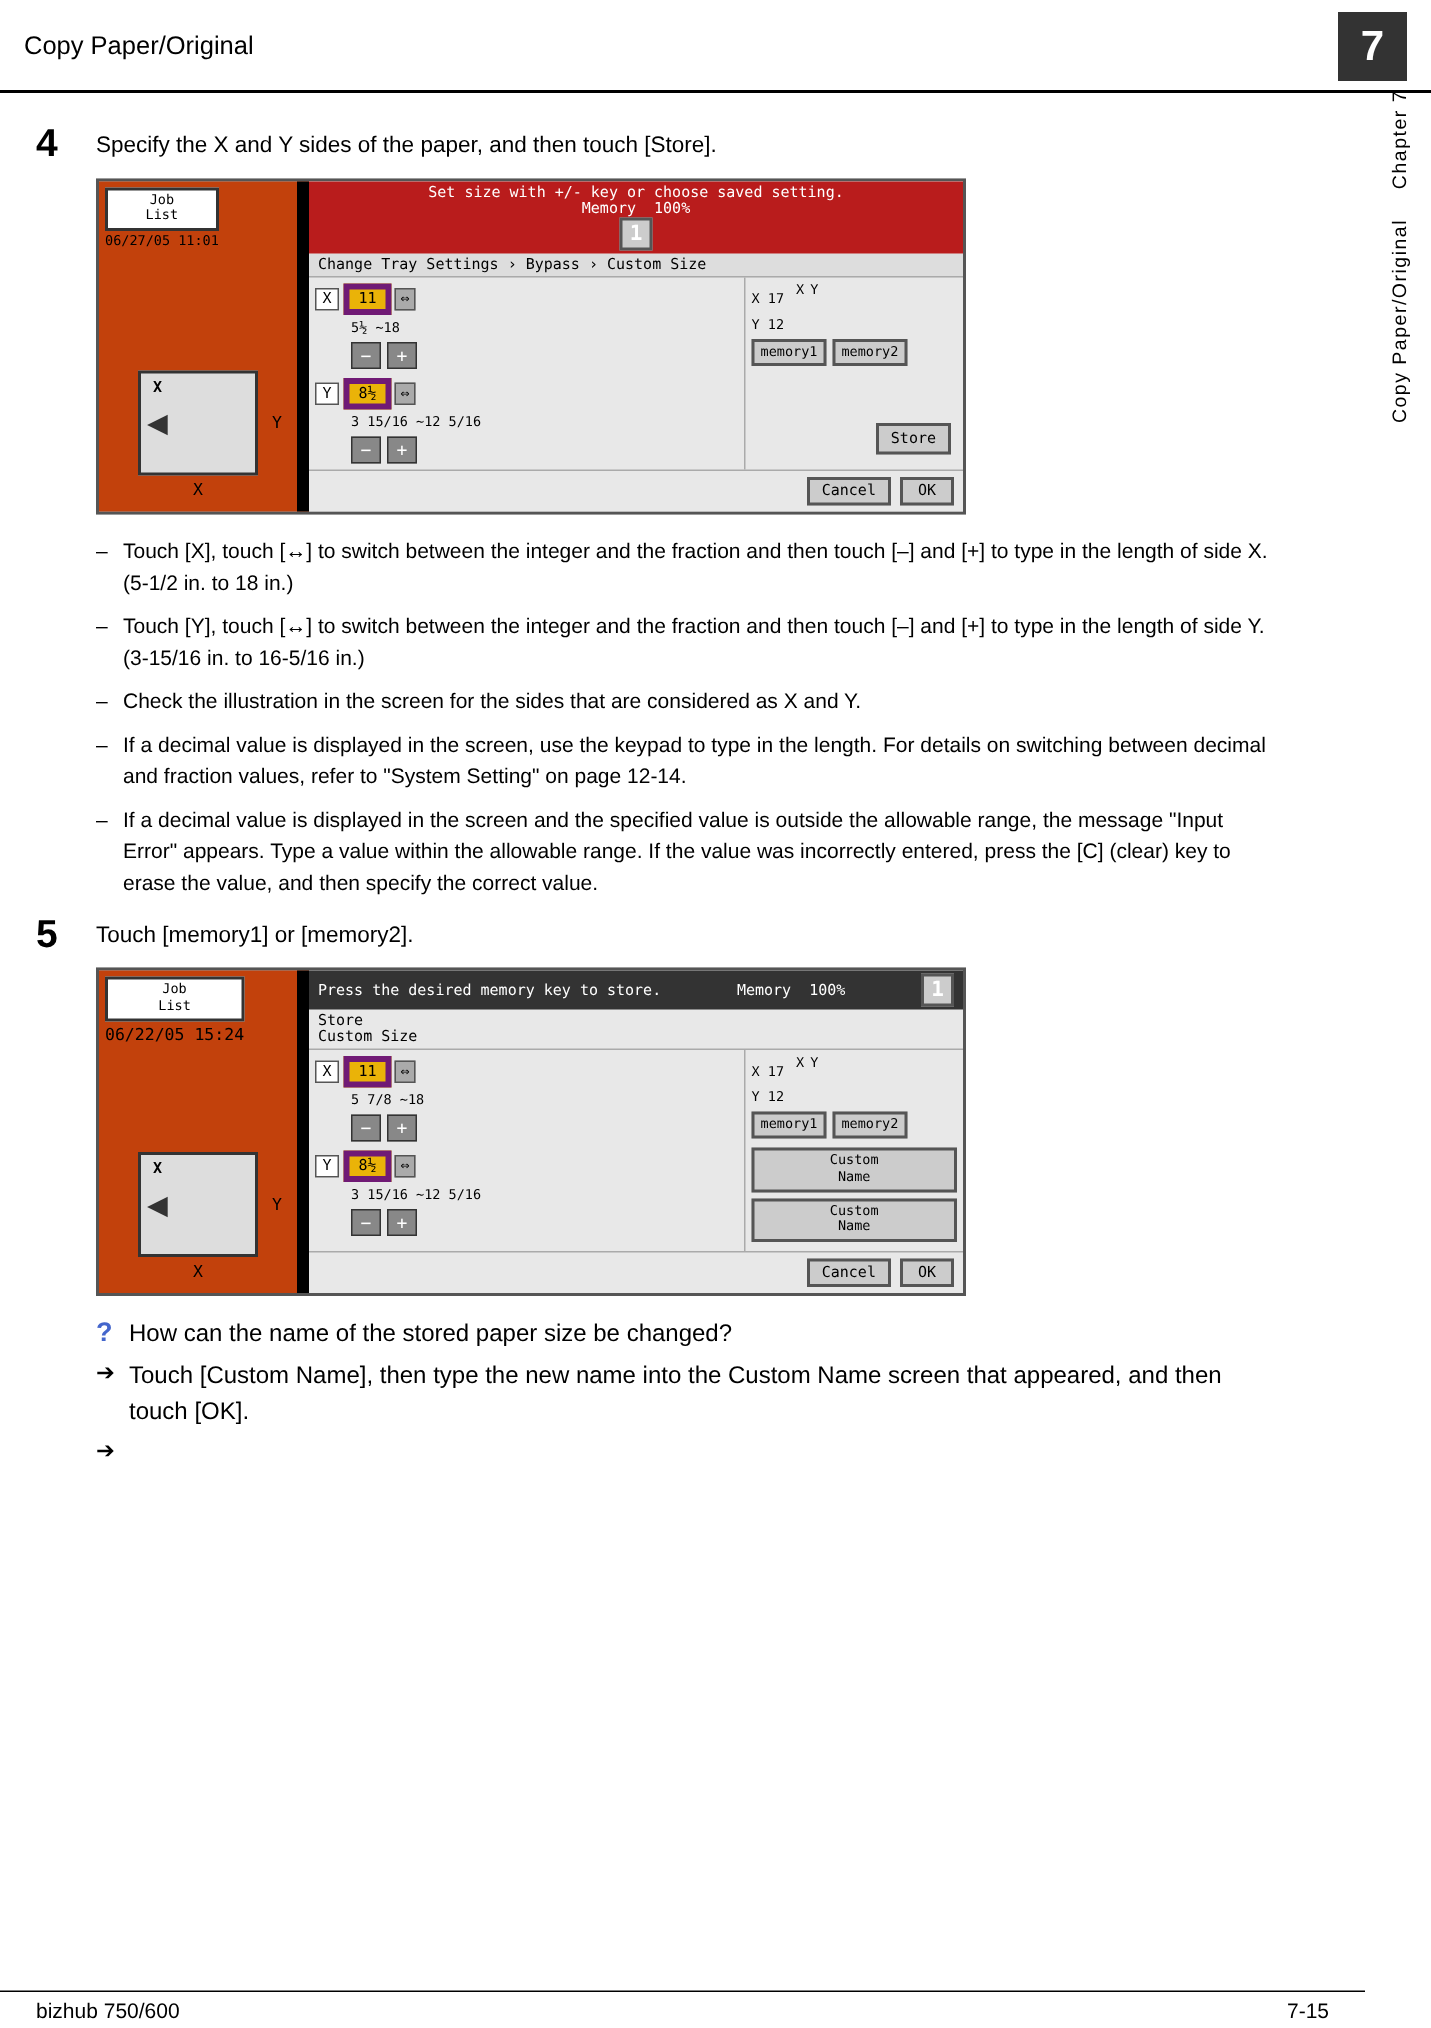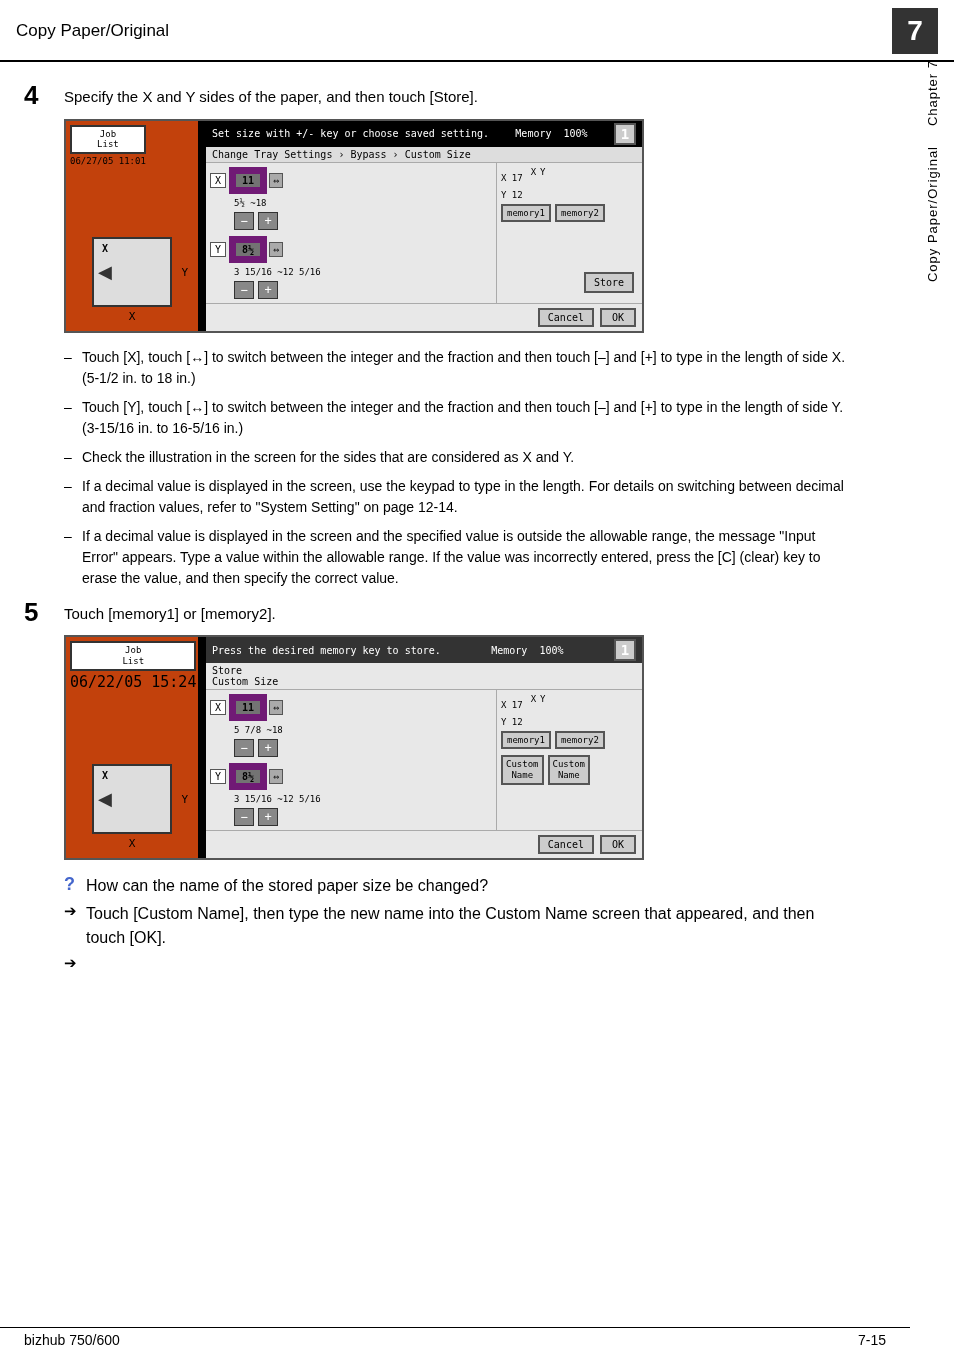--- a/index.html
+++ b/index.html
@@ -162,28 +162,27 @@
       background: #fff;
       border: 1px solid #555;
       font-family: monospace;
       font-size: 10px;
       padding: 1px 4px;
       margin-right: 3px;
       min-width: 16px;
       text-align: center;
     }
     .screen-value-box {
-      background: #737373;
-      border: 7px solid #701a75;
+      background: #eab308;
+      border: 4px solid #701a75;
       font-family: monospace;
       font-size: 10px;
       padding: 1px 6px;
       min-width: 28px;
       text-align: center;
-      font-weight: bold;
     }
     .screen-arrow-btn {
       background: #aaa;
       border: 1px solid #555;
       font-family: monospace;
       font-size: 10px;
       padding: 1px 3px;
       margin-left: 2px;
     }
     .screen-pm-btn {
@@ -361,21 +360,21 @@
         <span class="screen-arrow-left">◀</span>
         <span class="screen-paper-label-y">Y</span>
         <span class="screen-paper-label-x">X</span>
 
         <div style="position:absolute;top:4px;left:8px;font-family:monospace;font-size:10px;font-weight:bold;">X</div>
       </div>
     </div>
 
     <div class="screen-right-panel">
 
-      <div style="display:flex;background:#000000;color:#fff;font-family:monospace;font-size:10px;padding:2px 6px;justify-content:space-between;align-items:center;position:relative;">
+      <div style="display:flex;background:#b91c1c;color:#fff;font-family:monospace;font-size:10px;padding:2px 6px;justify-content:space-between;align-items:center;position:relative;flex-direction:column;">
         <span>Set size with +/- key or choose saved setting.</span>
         <span>
           <span>Memory</span>&nbsp;
           <span>100%</span>
         </span>
         <div class="screen-num-badge" style="position:relative;top:auto;right:auto;background:#ccc;border:2px solid #555;font-family:monospace;font-size:14px;font-weight:bold;width:22px;height:22px;display:flex;align-items:center;justify-content:center;">1</div>
       </div>
 
       <div class="screen-breadcrumb">Change Tray Settings › Bypass › Custom Size</div>
 
@@ -460,21 +459,21 @@
   <div class="step-row">
     <span class="step-num">5</span>
     <span class="step-text">Touch [memory1] or [memory2].</span>
   </div>
 
   <div class="screen-container">
 
     <div class="screen-left-panel">
       <div class="left-panel-top">
         <div style="background:#fff;border:2px solid #333;font-family:monospace;font-size:9px;padding:2px 4px;text-align:center;line-height:1.2;">Job<br>List</div>
-        <div style="font-family:monospace;font-size:15px;margin-top:2px;">06/22/05 15:24</div>
+        <div style="font-family:monospace;font-size:11px;margin-top:2px;">06/22/05 15:24</div>
       </div>
 
       <div class="screen-paper-diagram">
         <span class="screen-arrow-left">◀</span>
         <span class="screen-paper-label-y">Y</span>
         <span class="screen-paper-label-x">X</span>
         <div style="position:absolute;top:4px;left:8px;font-family:monospace;font-size:10px;font-weight:bold;">X</div>
       </div>
     </div>
 
@@ -527,21 +526,21 @@
             </div>
             <div style="display:flex;gap:4px;">
               <span style="font-family:monospace;font-size:9px;">X</span>
               <span style="font-family:monospace;font-size:9px;">Y</span>
             </div>
           </div>
           <div style="display:flex;gap:4px;margin-bottom:4px;">
             <div class="screen-memory-btn">memory1</div>
             <div class="screen-memory-btn">memory2</div>
           </div>
-          <div style="display:flex;gap:4px;margin-bottom:2px;">
+          <div style="display:flex;gap:4px;margin-bottom:2px;flex-direction:column;">
             <div class="screen-custom-btn">Custom<br>Name</div>
             <div class="screen-custom-btn">Custom<br>Name</div>
           </div>
         </div>
       </div>
 
       <div class="screen-bottom-bar">
         <div class="screen-cancel-btn">Cancel</div>
         <div class="screen-ok-btn">OK</div>
       </div>

